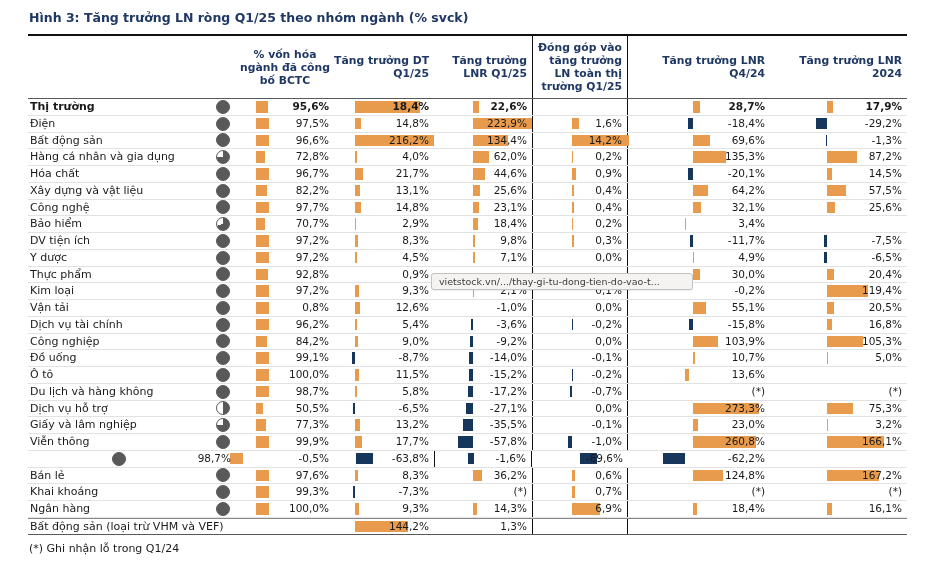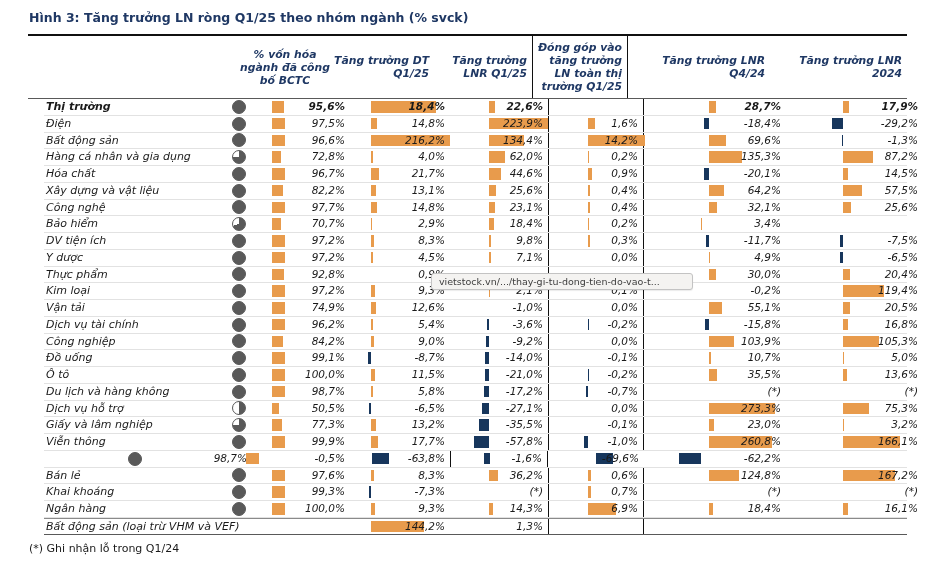--- a/index.html
+++ b/index.html
@@ -1,29 +1,29 @@
 <!DOCTYPE html>
 <html><head>
 <meta charset="utf-8">
 <style>
   html,body{margin:0;padding:0;background:#fff;}
   body{width:933px;height:582px;position:relative;overflow:hidden;
        font-family:"DejaVu Sans","Liberation Sans",sans-serif;color:#1a1a1a;}
   .fig{position:absolute;left:28px;top:10px;width:879px;}
   .title{font-size:12.5px;font-weight:bold;color:#1F3864;padding-left:1px;}
   .toprule{border-top:2px solid #101010;margin-top:9px;}
-  .grid{display:grid;grid-template-columns:182px 26px 98px 100px 98px 96px 142px 137px;font-style:italic;}
+  .grid{display:grid;grid-template-columns:182px 26px 98px 100px 98px 96px 142px 137px;}
   .hdr{min-height:62px;align-items:center;border-bottom:1px solid #595959;}
   .hcell{font-size:10.8px;font-weight:bold;color:#1F3864;line-height:13px;}
   .h-cap{text-align:center;padding:0 2px;}
   .h-right{text-align:right;padding-right:5px;}
   .h-ctb{text-align:right;padding:2px 5px 2px 2px;align-self:stretch;display:flex;
          flex-direction:column;justify-content:center;
          border-left:1px solid #101010;border-right:1px solid #101010;}
-  .row{height:16.75px;box-sizing:border-box;border-bottom:1px solid #e2e2e2;margin-left:16px;}
+  .row{height:16.75px;box-sizing:border-box;border-bottom:1px solid #e2e2e2;}
   .row.darktop{border-top:1px solid #8a8a8a;}
   .row.last{border-bottom:1px solid #595959;}
   .lab{font-size:11px;line-height:15.6px;padding-left:2px;white-space:nowrap;overflow:hidden;}
   .bold .lab,.bold .val{font-weight:bold;}
   .iconcell{display:flex;align-items:center;justify-content:center;}
   .pie{width:12px;height:12px;border-radius:50%;border:1px solid #595959;}
   .cell{position:relative;box-sizing:border-box;}
   .c-ctb{border-left:1px solid #101010;border-right:1px solid #101010;}
   .bar{position:absolute;top:2px;height:11.5px;}
   .val{position:absolute;right:5px;top:0;font-size:10.5px;line-height:15.6px;}
@@ -401,21 +401,21 @@
           <span class="val">119,4%</span>
         </div>
       </div>
       <div class="grid row">
         <div class="lab">Vận tải</div>
         <div class="iconcell">
           <span class="pie" style="background: rgb(89, 89, 89);"></span>
         </div>
         <div class="cell c-cap">
           <div class="bar" style="background: rgb(232, 155, 76); left: 20px; width: 12.753px;"></div>
-          <span class="val">74,9%</span>
+          <span class="val">0,8%</span>
         </div>
         <div class="cell c-dt">
           <div class="bar" style="background: rgb(232, 155, 76); left: 21.1721px; width: 4.59404px;"></div>
           <span class="val">12,6%</span>
         </div>
         <div class="cell c-lnr">
           <span class="val">-1,0%</span>
         </div>
         <div class="cell c-ctb">
           <span class="val">0,0%</span>
@@ -525,29 +525,25 @@
         <div class="cell c-cap">
           <div class="bar" style="background: rgb(232, 155, 76); left: 20px; width: 13px;"></div>
           <span class="val">100,0%</span>
         </div>
         <div class="cell c-dt">
           <div class="bar" style="background: rgb(232, 155, 76); left: 21.1721px; width: 4.19297px;"></div>
           <span class="val">11,5%</span>
         </div>
         <div class="cell c-lnr">
           <div class="bar" style="background: rgb(23, 54, 92); left: 34.8384px; width: 4.01529px;"></div>
-          <span class="val">-21,0%</span>
+          <span class="val">-15,2%</span>
         </div>
         <div class="cell c-ctb">
           <div class="bar" style="background: rgb(23, 54, 92); left: 38.5823px; width: 0.797468px;"></div>
           <span class="val">-0,2%</span>
-        </div>
-        <div class="cell c-q4">
-          <div class="bar" style="background: rgb(232, 155, 76); left: 64.8469px; width: 8.59288px;"></div>
-          <span class="val">35,5%</span>
         </div>
         <div class="cell c-y24">
           <div class="bar" style="background: rgb(232, 155, 76); left: 56.5234px; width: 4.70609px;"></div>
           <span class="val">13,6%</span>
         </div>
       </div>
       <div class="grid row">
         <div class="lab">Du lịch và hàng không</div>
         <div class="iconcell">
           <span class="pie" style="background: rgb(89, 89, 89);"></span>

